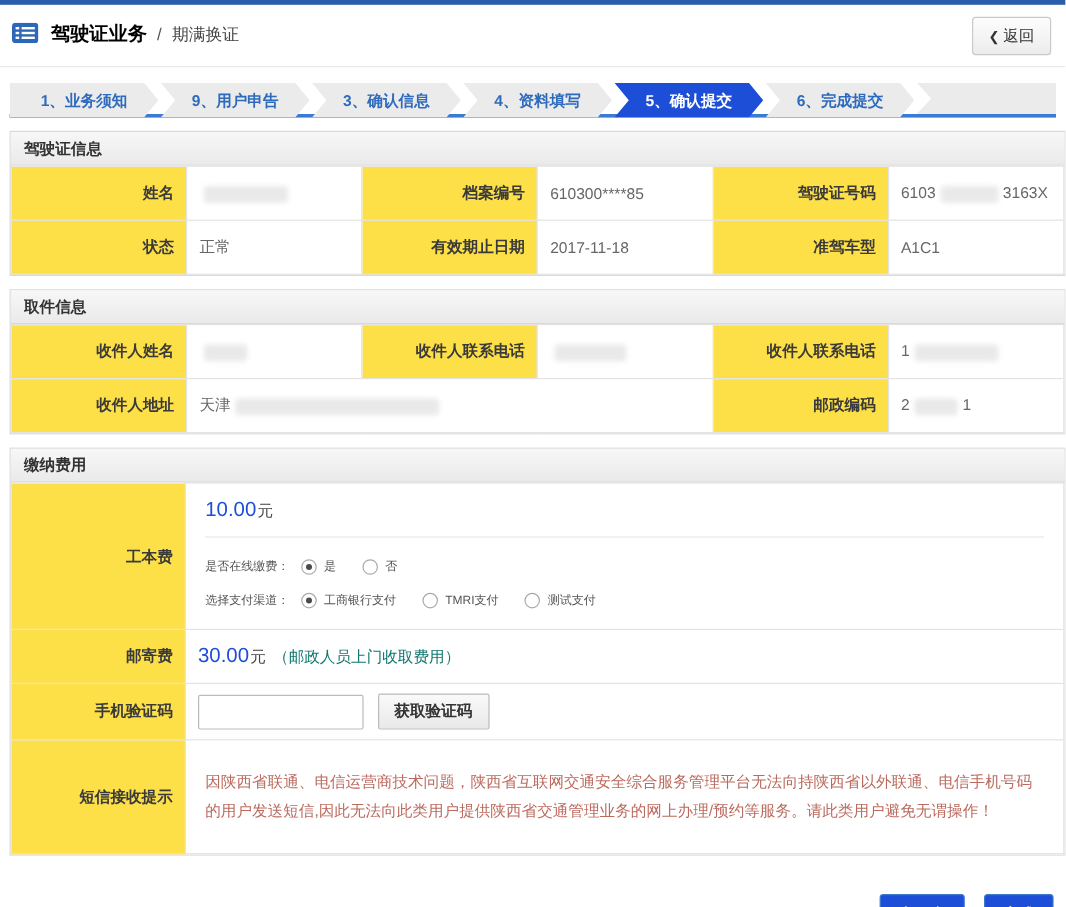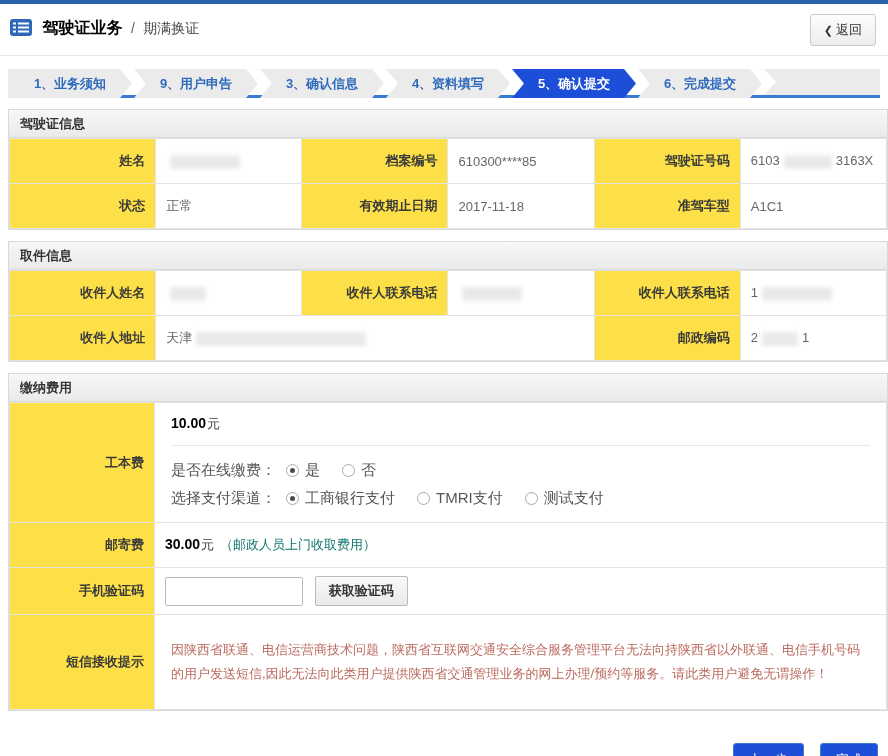--- a/index.html
+++ b/index.html
@@ -39,24 +39,24 @@
   td.val { background:#fff; color:#666; text-align:left; }
   col.c { width:16.66%; }
 
   .blur { display:inline-block; height:14px; background:#e9e9e9; border-radius:3px; filter:blur(2px);
           vertical-align:middle; margin:0 4px; }
   .w36{width:36px;} .w48{width:48px;} .w60{width:60px;} .w70{width:70px;} .w170{width:170px;}
 
   
   .pay-table td.lbl { width:145px; }
   .fee-cell { padding:12px 16px 10px 16px; height:auto; }
-  .amount { color:#000000; font-weight:bold; font-size:14px; }
+  .amount { color:#1d4ed8; font-weight:normal; font-size:17px; }
   .unit { color:#444; font-size:13px; margin-left:1px; }
   .payopts { border-top:1px solid #e8e8e8; margin-top:12px; padding-top:10px; }
-  .optline { display:flex; align-items:center; height:28px; color:#555; font-size:15px; }
+  .optline { display:flex; align-items:center; height:28px; color:#555; font-size:10px; }
   .optlabel { margin-right:10px; }
   .radio-opt { display:inline-flex; align-items:center; margin-right:22px; cursor:pointer; color:#555; }
   .radio { display:inline-block; width:13px; height:13px; border:1px solid #aaa; border-radius:50%;
            background:#fff; margin-right:6px; position:relative; }
   .radio.checked::after { content:""; position:absolute; left:3px; top:3px; width:5px; height:5px;
            border-radius:50%; background:#4a4a4a; }
   .note-red { color:#0f766e; font-size:13px; margin-left:6px; }
   .cap-input { width:138px; height:29px; border:1px solid #bbb; border-radius:2px; padding:0 6px;
                font-size:13px; vertical-align:middle; font-family:inherit; }
   .cap-btn { height:30px; padding:0 13px; margin-left:8px; font-size:13px; font-weight:bold; color:#333;

